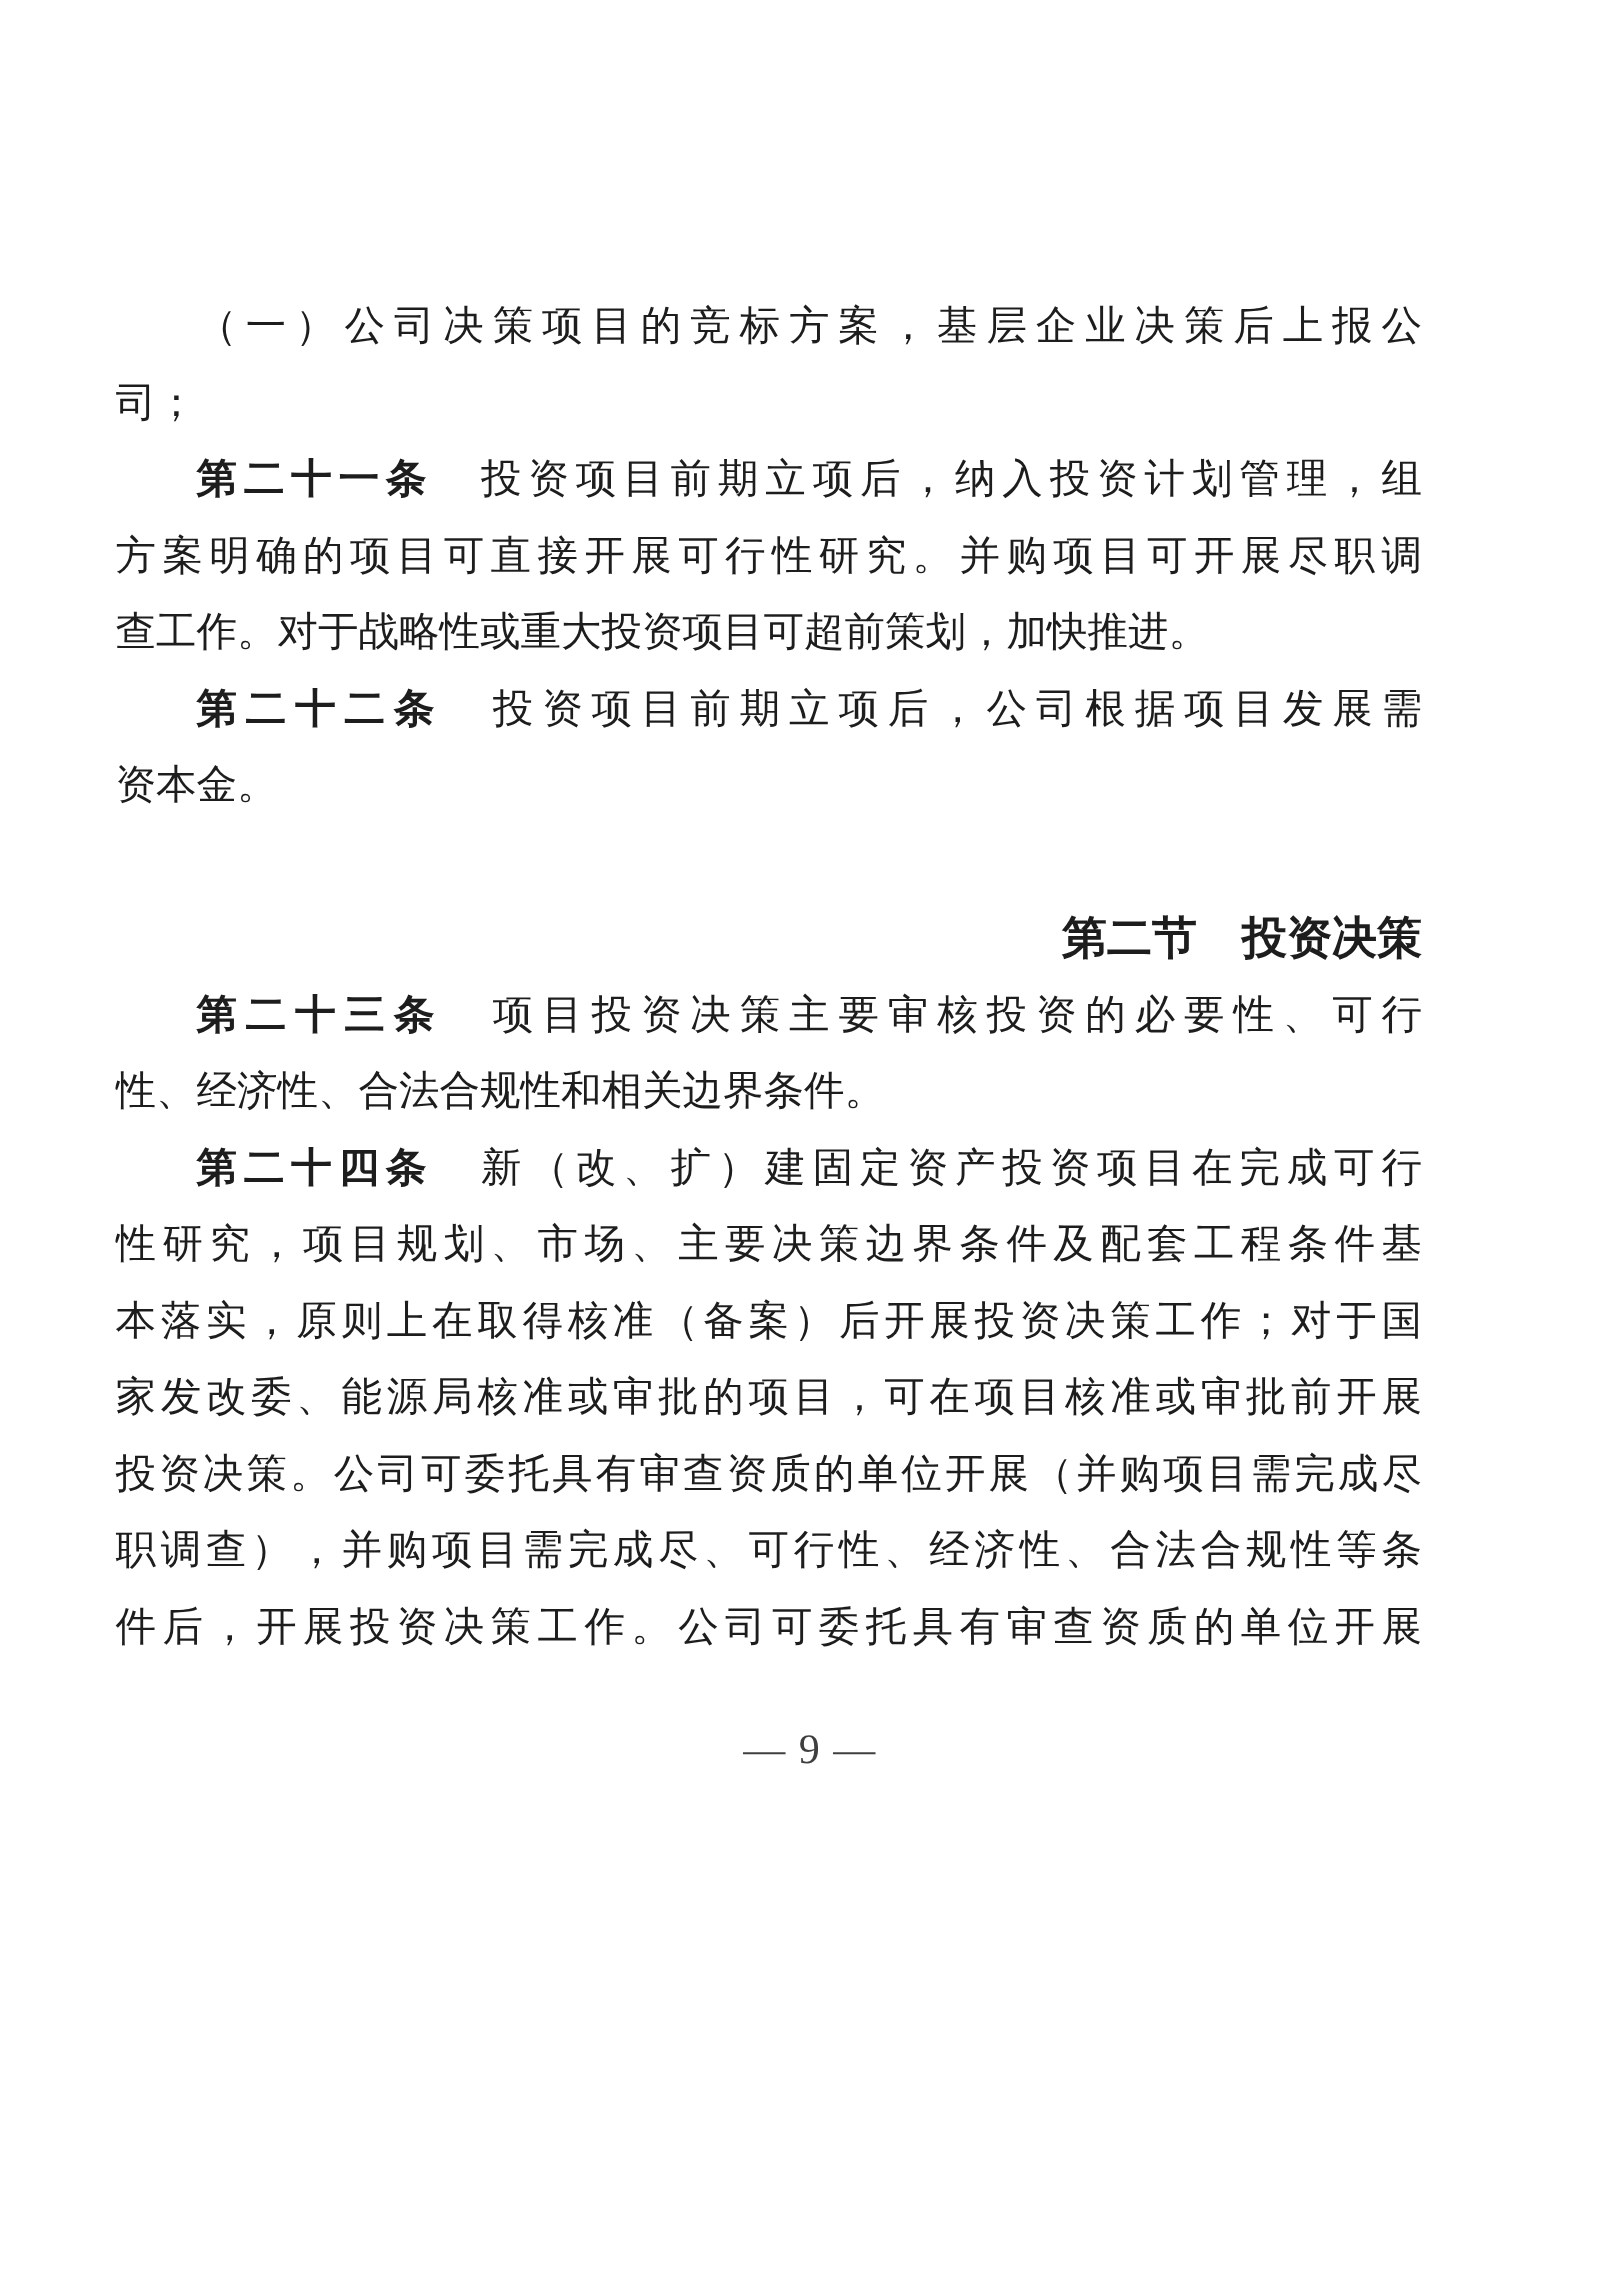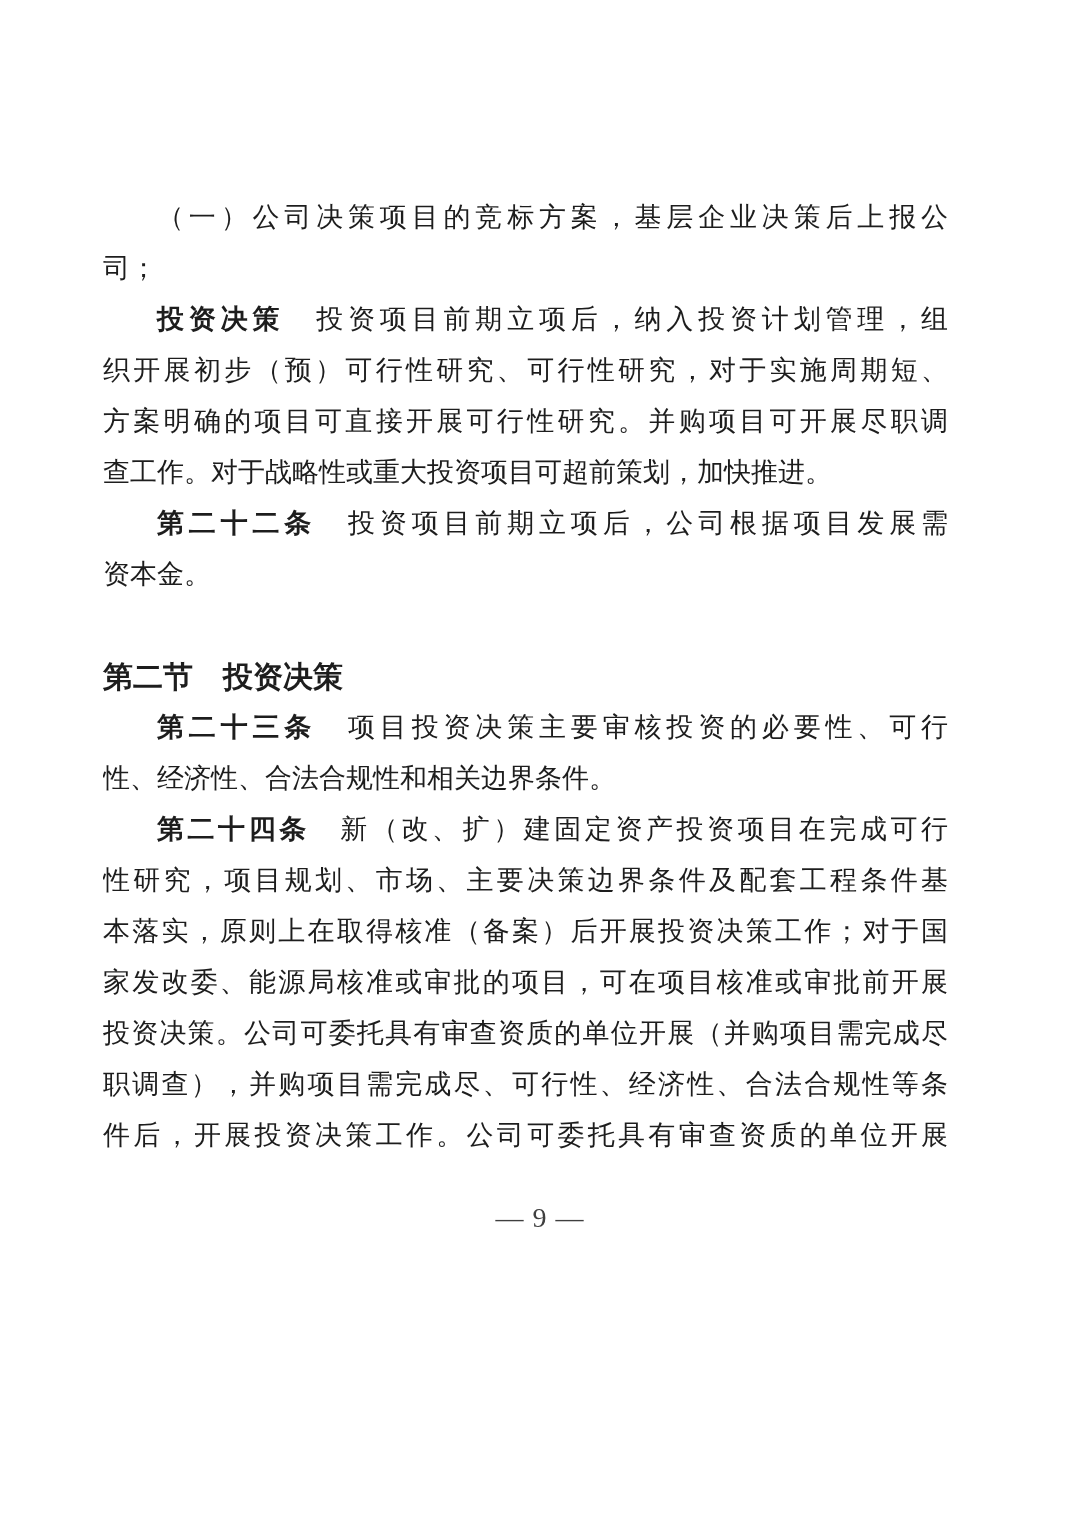--- a/index.html
+++ b/index.html
@@ -8,64 +8,63 @@
     position: relative;
     width: 1080px;
     height: 1527px;
     margin: 0 auto;
     background: var(--bg, #ffffff);
     color: var(--ink, #1d1d1d);
     font-family: "Liberation Serif", "DejaVu Serif", serif;
     overflow: hidden;
   }
   .doc-body {
-    padding: 192px 132px 0 103px;
+    padding: 192px 132px 0 77px;
   }
   .paragraph { margin: 0; }
   .line {
     font-size: 27px;
     line-height: 51px;
     height: 51px;
     white-space: normal;
     text-align: justify;
     text-justify: inter-character;
     overflow: hidden;
   }
   .line.fill { text-align-last: justify; }
   .line.indent { text-indent: 54px; }
   .article-no { font-weight: bold; }
   .section-heading {
     font-size: 30px;
     font-weight: bold;
     line-height: 51px;
     height: 51px;
     margin-top: 51px;
-    text-align: left;
+    text-align: right;
   }
   .page-footer {
     margin-top: 31px;
     text-align: center;
     font-size: 28px;
     line-height: 51px;
     color: var(--footer-ink, #3f3f3f);
     letter-spacing: 1px;
   }
 </style>
 </head>
 <body>
 
 <div class="page" style="--bg: #ffffff; --ink: #1d1d1d; --footer-ink: #3f3f3f;">
   <main class="doc-body">
       <div class="paragraph">
         <div class="line indent fill">（一）公司决策项目的竞标方案，基层企业决策后上报公</div>
         <div class="line">司；</div>
       </div>
       <div class="paragraph">
-        <div class="line indent fill"><span class="article-no">投资决策</span>　投资项目前期立项后，纳入投资计划管理，组</div>
-        <div class="line fill">织开展初步（预）可行性研究、可行性研究，对于实施周期短、</div>
+        <div class="line indent fill"><span class="article-no">第二十一条</span>　投资项目前期立项后，纳入投资计划管理，组</div>
         <div class="line fill">方案明确的项目可直接开展可行性研究。并购项目可开展尽职调</div>
         <div class="line">查工作。对于战略性或重大投资项目可超前策划，加快推进。</div>
       </div>
       <div class="paragraph">
         <div class="line indent fill"><span class="article-no">第二十二条</span>　投资项目前期立项后，公司根据项目发展需</div>
         <div class="line">资本金。</div>
       </div>
       <div class="section-heading">第二节　投资决策</div>
       <div class="paragraph">
         <div class="line indent fill"><span class="article-no">第二十三条</span>　项目投资决策主要审核投资的必要性、可行</div>

